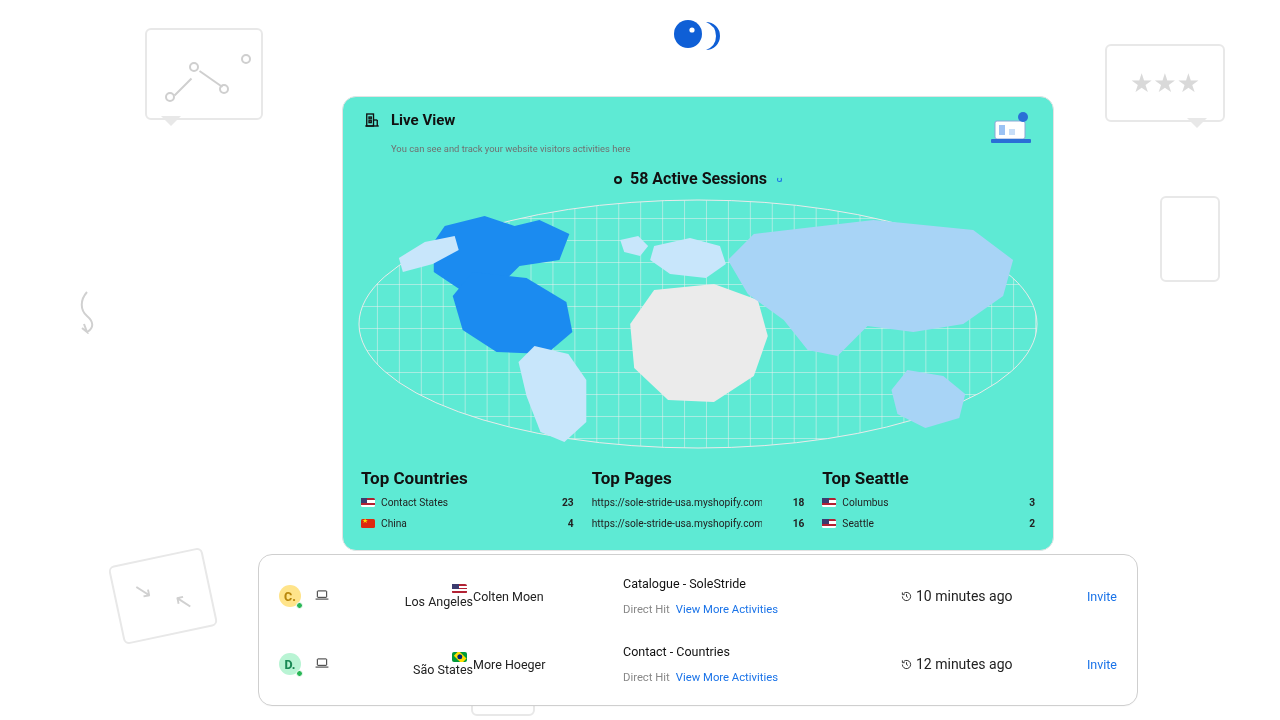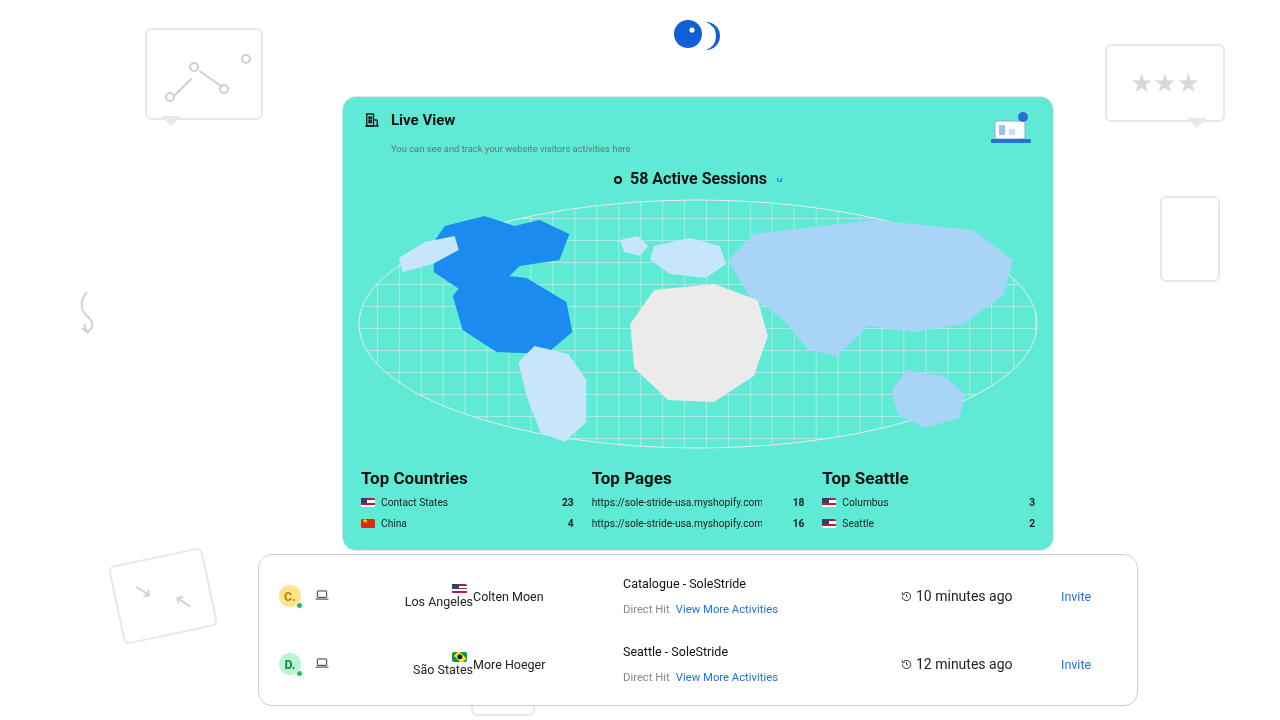--- a/index.html
+++ b/index.html
@@ -66,21 +66,21 @@
   .device svg { width:14px; height:12px; }
   .vflag { width:15px; height:10px; display:inline-block; border-radius:2px; margin-right:6px; }
   .vcity { width:128px; display:flex; align-items:flex-end;flex-direction:column; }
   .vname { width:150px; }
   .vpage { flex:1; }
   .vpage .ptitle { font-size:12.5px; color:#111; }
   .vpage .sub { font-size:11.3px; color:#888; margin-top:12px; }
   .vpage .sub a { color:#1a73e8; margin-left:6px; text-decoration:none; }
   .vtime { width:160px; display:flex; align-items:center; gap:4px; font-size:14px; }
   .vtime svg { width:11px; height:11px; }
-  .vinvite { width:56px; text-align:left; color:#1a73e8; font-size:12.5px; cursor:pointer; }
+  .vinvite { width:56px; text-align:right; color:#1a73e8; font-size:12.5px; cursor:pointer; }
 
   
   .flag-us { background: linear-gradient(#b22234 0 7%, #fff 7% 14%, #b22234 14% 21%, #fff 21% 28%, #b22234 28% 35%, #fff 35% 42%, #b22234 42% 49%, #fff 49% 56%, #b22234 56% 63%, #fff 63% 70%, #b22234 70% 77%, #fff 77% 84%, #b22234 84% 91%, #fff 91% 100%); position:relative; }
   .flag-us::after{ content:""; position:absolute; left:0; top:0; width:45%; height:54%; background:#3c3b6e; }
   .flag-cn { background:#de2910; position:relative; }
   .flag-cn::after{content:"★";position:absolute;left:1px;top:-2px;font-size:7px;color:#ffde00;}
   .flag-br { background:#009b3a; position:relative; overflow:hidden;}
   .flag-br::before{content:"";position:absolute;left:50%;top:50%;width:70%;height:70%;background:#fedf00;transform:translate(-50%,-50%) rotate(45deg);}
   .flag-br::after{content:"";position:absolute;left:50%;top:50%;width:36%;height:55%;background:#002776;border-radius:50%;transform:translate(-50%,-50%);}
 </style>
@@ -266,21 +266,21 @@
     <div class="device"><svg viewBox="0 0 24 20" fill="none" stroke="#222" stroke-width="1.6">
           <rect x="4" y="3" width="16" height="11" rx="1"></rect>
           <line x1="1" y1="17" x2="23" y2="17"></line>
         </svg></div>
     <div class="vcity">
         <span class="vflag flag-br"></span>
         <span>São States</span>
       </div>
     <div class="vname">More Hoeger</div>
     <div class="vpage">
-      <div class="ptitle">Seattle - SoleStride</div>
+      <div class="ptitle">Contact - Countries</div>
       <div class="sub"><span>Direct Hit</span><a href="#">View More Activities</a></div>
     </div>
     <div class="vtime">
       <svg viewBox="0 0 24 24" fill="none" stroke="#222" stroke-width="2">
           <path d="M3 12a9 9 0 1 0 3-6.7"></path>
           <polyline points="3 3 3 8 8 8"></polyline>
           <polyline points="12 7 12 12 15 14"></polyline>
         </svg>
       <span>12 minutes ago</span>
     </div>

